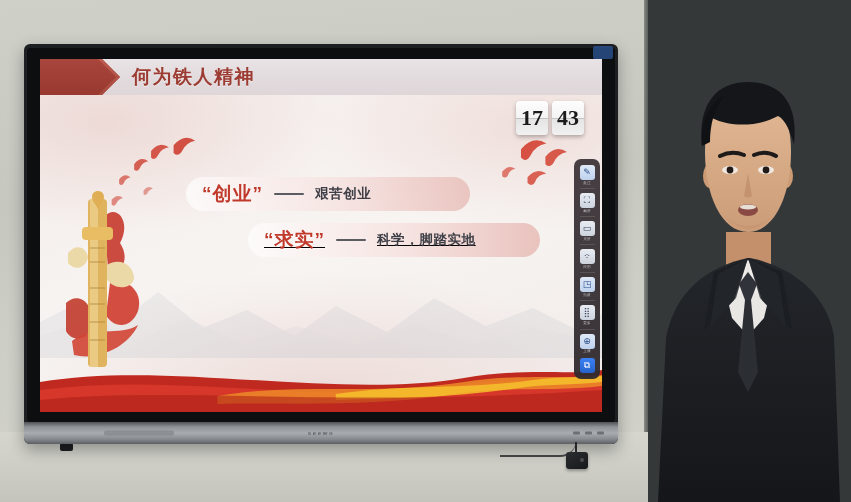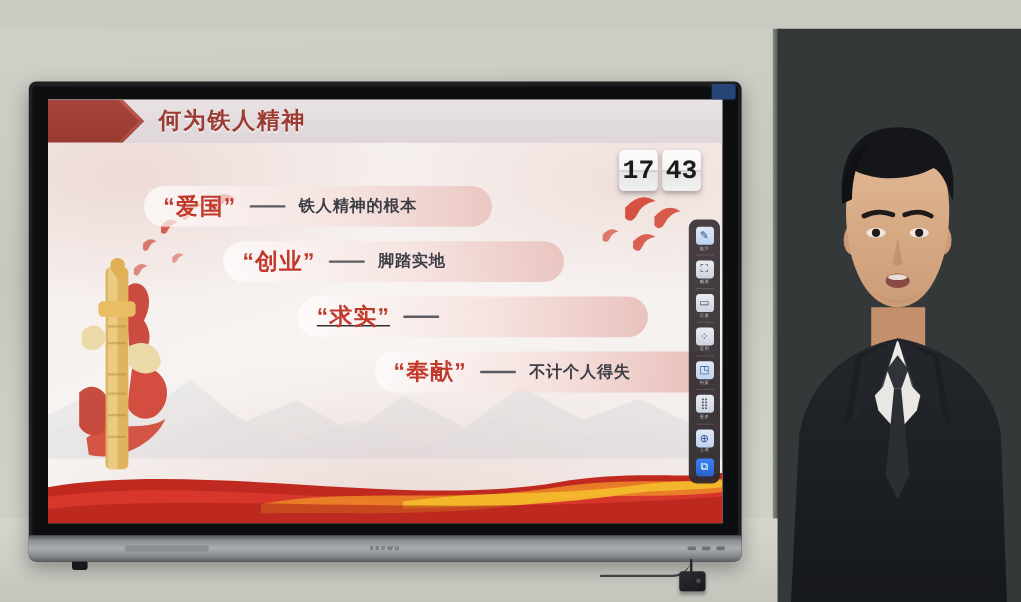--- a/index.html
+++ b/index.html
@@ -2,21 +2,21 @@
 <html lang="zh"><head>
 <meta charset="utf-8">
 <style>
   html,body{margin:0;padding:0;}
   body{
     width:851px;height:502px;overflow:hidden;position:relative;
     font-family:"Liberation Sans","DejaVu Sans",sans-serif;
     background:#c9cbc3;
   }
   
-  .room{position:absolute;inset:0;margin-top:24px;}
+  .room{position:absolute;inset:0;}
   .wall-left{
     position:absolute;left:0;top:0;width:648px;height:502px;
     background:linear-gradient(175deg,#cfd1c9 0%,#c6c8c0 38%,#cdcec6 60%,#d2d2cb 100%);
   }
   .wall-right{
     position:absolute;left:648px;top:0;width:203px;height:502px;
     background:linear-gradient(170deg,#3b3f40 0%,#32373a 45%,#2c3134 100%);
   }
   .wall-seam{
     position:absolute;left:644px;top:0;width:7px;height:502px;
@@ -85,21 +85,21 @@
     margin-left:12px;font-size:19px;font-weight:700;letter-spacing:1.5px;
     color:#9c3b31;text-shadow:0 1px 0 rgba(255,255,255,.5);
   }
   
   .clock{position:absolute;right:18px;top:42px;display:flex;gap:4px;z-index:6;}
   .clock-card{
     position:relative;width:32px;height:34px;border-radius:4px;
     background:linear-gradient(180deg,#fdfdfd 0%,#f4f4f4 49%,#e4e4e4 51%,#f1f1f1 100%);
     box-shadow:0 2px 4px rgba(0,0,0,.28);
     display:flex;align-items:center;justify-content:center;
-    font-size:22px;font-weight:700;color:#1b1b1b;font-family:Liberation Mono, monospace;
+    font-size:22px;font-weight:700;color:#1b1b1b;font-family:Liberation Serif, serif;
   }
   .clock-card::after{content:"";position:absolute;left:0;top:50%;width:100%;height:1px;background:rgba(0,0,0,.14);}
   
   .rows{position:absolute;left:0;top:46px;width:100%;height:300px;}
   .row{position:absolute;display:flex;align-items:center;height:34px;padding:0 14px 0 16px;border-radius:17px;box-sizing:border-box;}
   .row-1{left:80px;top:26px;width:290px;background:linear-gradient(90deg,rgba(255,255,255,.72) 0%,rgba(246,223,220,.62) 55%,rgba(231,186,180,.72) 100%);}
   .row-2{left:146px;top:72px;width:284px;background:linear-gradient(90deg,rgba(255,255,255,.70) 0%,rgba(245,219,216,.62) 55%,rgba(230,182,176,.72) 100%);align-items:center;}
   .row-3{left:208px;top:118px;width:292px;background:linear-gradient(90deg,rgba(255,255,255,.68) 0%,rgba(245,217,214,.62) 55%,rgba(229,178,172,.74) 100%);text-decoration:underline;}
   .row-4{left:272px;top:164px;width:286px;background:linear-gradient(90deg,rgba(255,255,255,.66) 0%,rgba(244,213,210,.64) 55%,rgba(228,172,166,.78) 100%);}
   .row-key{
@@ -222,42 +222,33 @@
           <div class="hdr-title">何为铁人精神</div>
         </div>
 
         <div class="clock">
           <div class="clock-card">17</div>
           <div class="clock-card">43</div>
         </div>
 
         <div class="rows">
 
-          <div class="row row-1">
-            <span class="row-key">“爱国”</span>
-            <span class="row-dash"></span>
-            <span class="row-val">铁人精神的根本</span>
-          </div>
 
           <div class="row row-2">
             <span class="row-key">“创业”</span>
             <span class="row-dash"></span>
-            <span class="row-val">脚踏实地</span>
+            <span class="row-val">艰苦创业</span>
           </div>
 
           <div class="row row-3">
             <span class="row-key">“求实”</span>
             <span class="row-dash"></span>
-          </div>
-
-          <div class="row row-4">
-            <span class="row-key">“奉献”</span>
-            <span class="row-dash"></span>
-            <span class="row-val">不计个人得失</span>
-          </div>
+            <span class="row-val">科学，脚踏实地</span>
+          </div>
+
 
         </div>
 
         <svg class="banner" viewBox="0 0 570 56" preserveAspectRatio="none">
           <path d="M0,26 C130,4 300,44 430,22 C495,11 540,20 570,14 L570,56 L0,56 Z" fill="#c0291f"></path>
           <path d="M0,34 C140,16 290,50 420,30 C490,19 535,28 570,22 L570,56 L0,56 Z" fill="#d6372a"></path>
           <path d="M180,40 C260,26 340,40 430,26 C490,17 535,24 570,19 L570,30 C520,36 470,30 420,38 C330,52 250,46 180,48 Z" fill="#ef8f28" opacity=".8"></path>
           <path d="M300,38 C370,28 430,34 500,24 C530,20 552,22 570,20 L570,26 C540,29 512,28 486,32 C420,42 360,42 300,44 Z" fill="#f6c12b" opacity=".85"></path>
           <path d="M0,44 C140,30 300,52 570,34 L570,56 L0,56 Z" fill="#a91d16" opacity=".55"></path>
         </svg>

